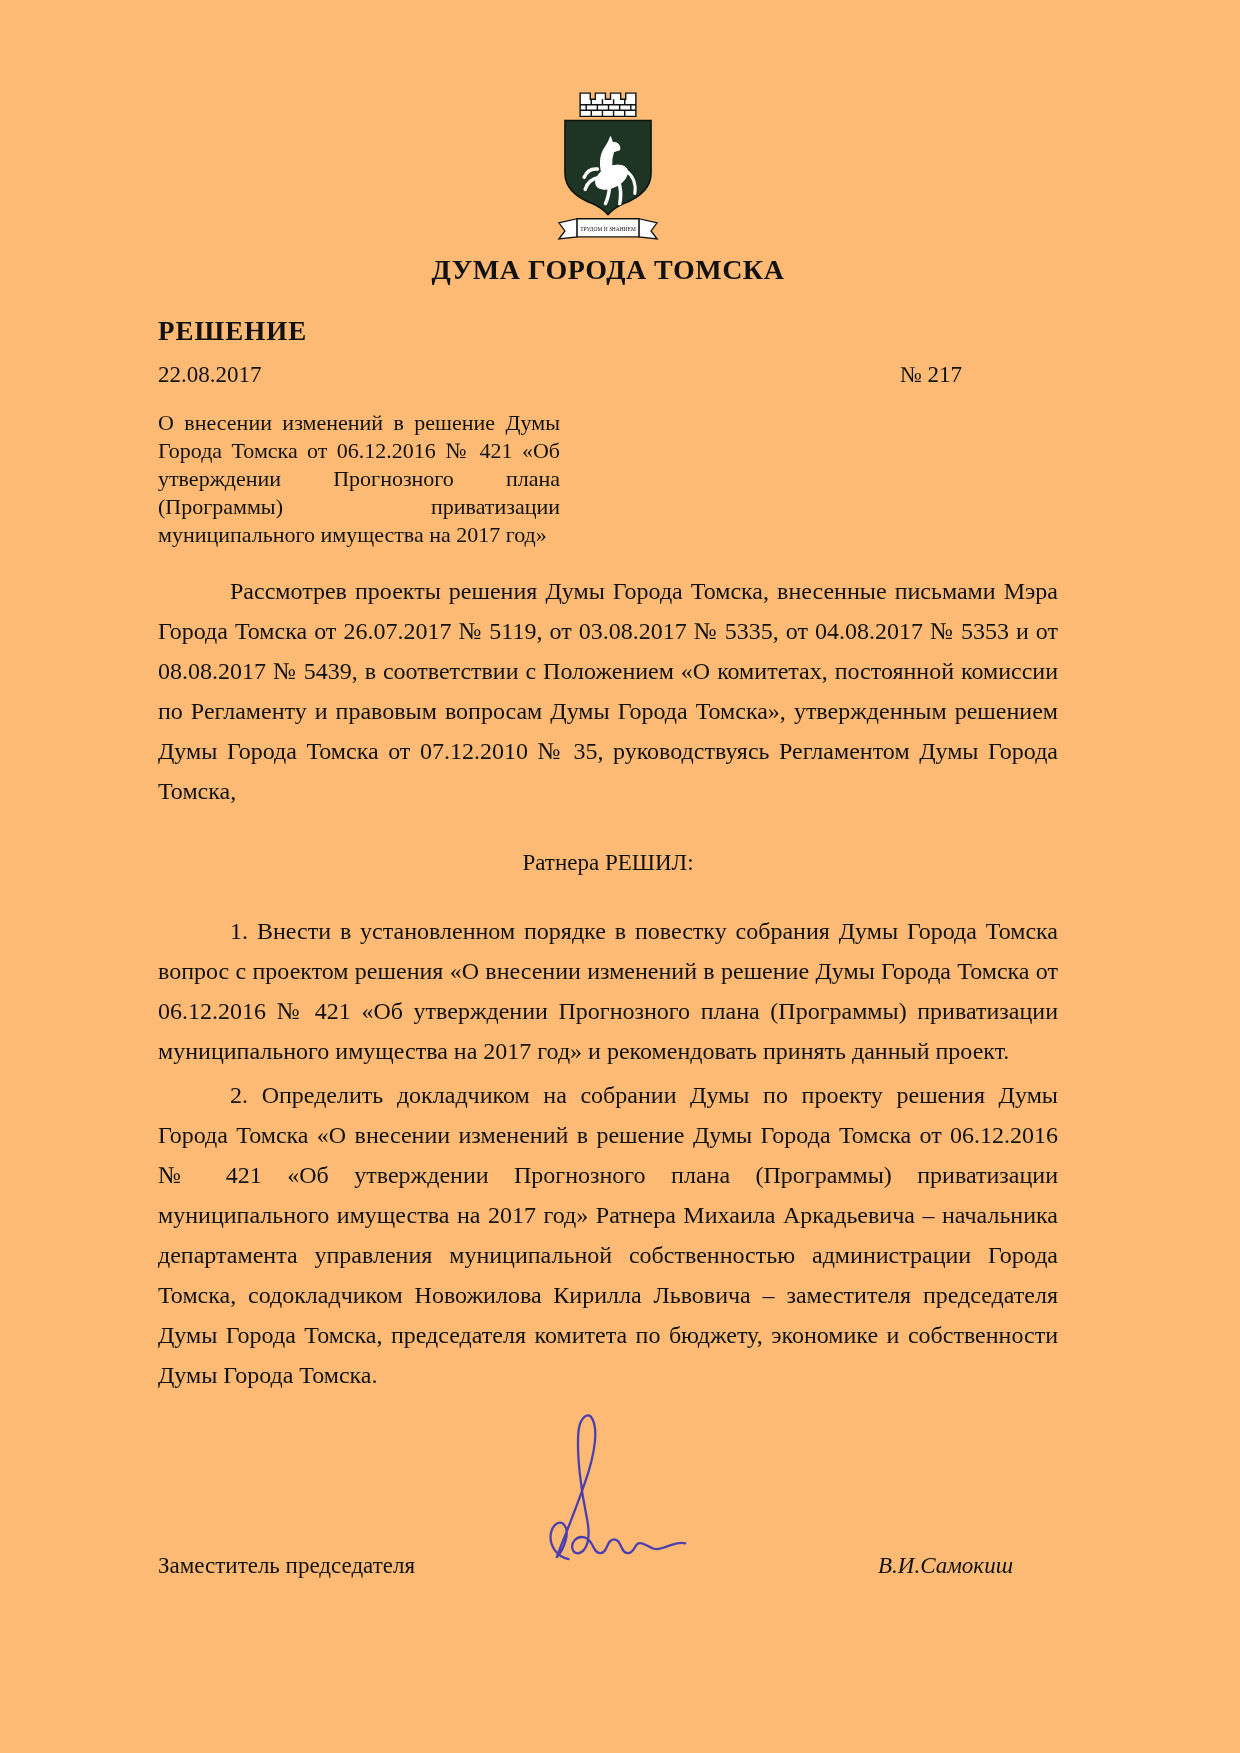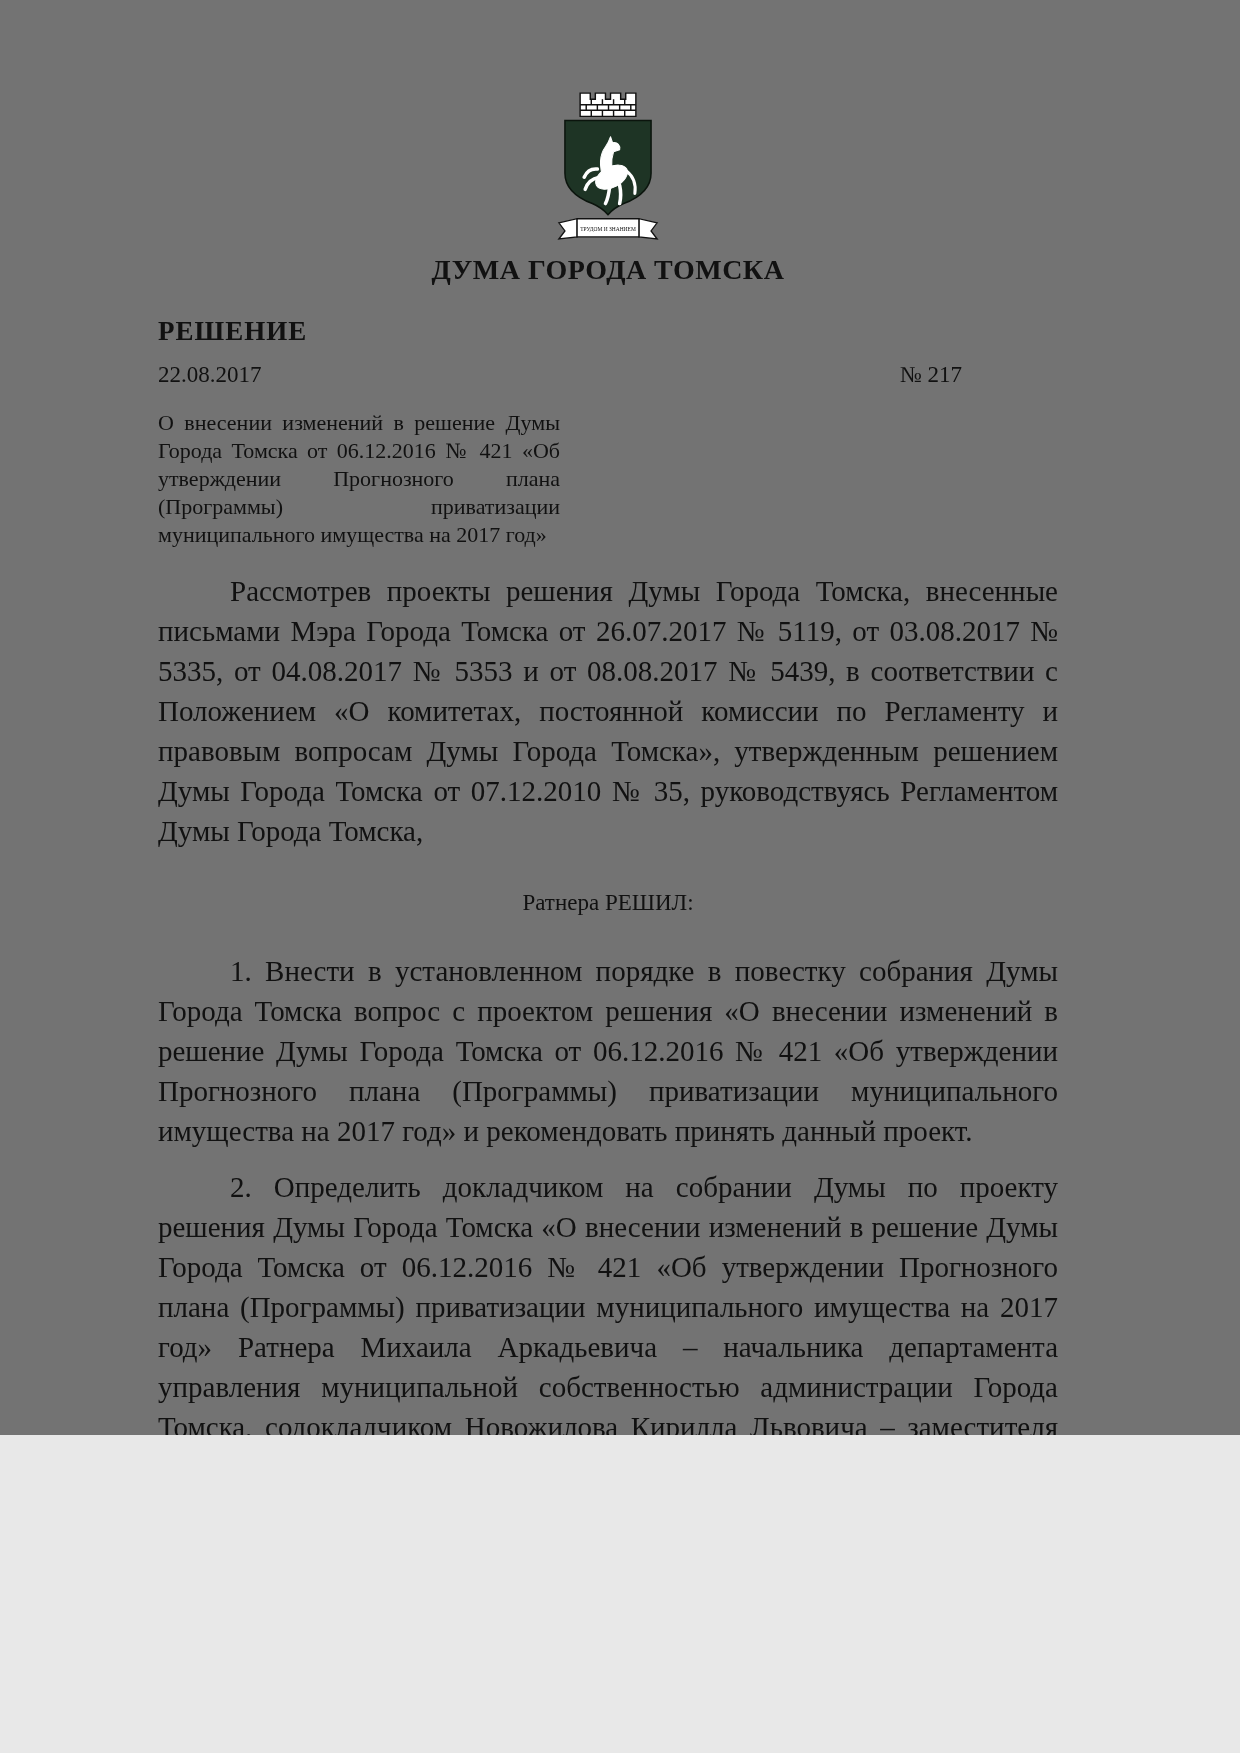--- a/index.html
+++ b/index.html
@@ -1,21 +1,21 @@
 <!DOCTYPE html>
 <html lang="ru"><head>
 <meta charset="utf-8">
 <style>
   * { margin: 0; padding: 0; box-sizing: border-box; }
   html, body { background: #e8e8e8; }
   body { width: 1240px; margin: 0 auto; font-family: "Liberation Serif", serif; }
   .page {
     position: relative;
-    width: 1240px; height: 1435px;
-    background: #737373;
+    width: 1240px; height: 1753px;
+    background: #fdba74;
     color: #111111;
     padding: 86px 182px 0 158px;
     overflow: hidden;
   }
   .emblem { display: block; margin: 0 auto; }
   .org-line1 {
     margin-top: 14px;
     text-align: center;
     font-size: 28px; font-weight: bold;
     letter-spacing: 0.5px;
@@ -45,34 +45,34 @@
   }
   .doc-number { padding-right: 96px; }
   .subject {
     margin-top: 20px;
     width: 402px;
     font-size: 22px; font-weight: normal;
     line-height: 28px;
     text-align: justify;
   }
   .para {
-    font-size: 29px;
+    font-size: 24px;
     line-height: 40px;
     text-align: justify;
     text-indent: 72px;
   }
   .preamble { margin-top: 22px; }
   .resolved {
     margin-top: 32px;
     text-align: center;
     font-size: 23px;
     line-height: 40px;
   }
   .item1 { margin-top: 28px; }
-  .item2 { margin-top: 16px; }
+  .item2 { margin-top: 4px; }
   .sign-row {
     margin-top: 24px;
     height: 160px;
     display: flex;
     align-items: flex-end;
     font-size: 23px;
   }
   .sign-title { flex: 0 0 auto; }
   .sign-autograph { flex: 1 1 auto; display: flex; justify-content: center; }
   .sign-autograph svg { transform: translate(-28px, -12px); }

